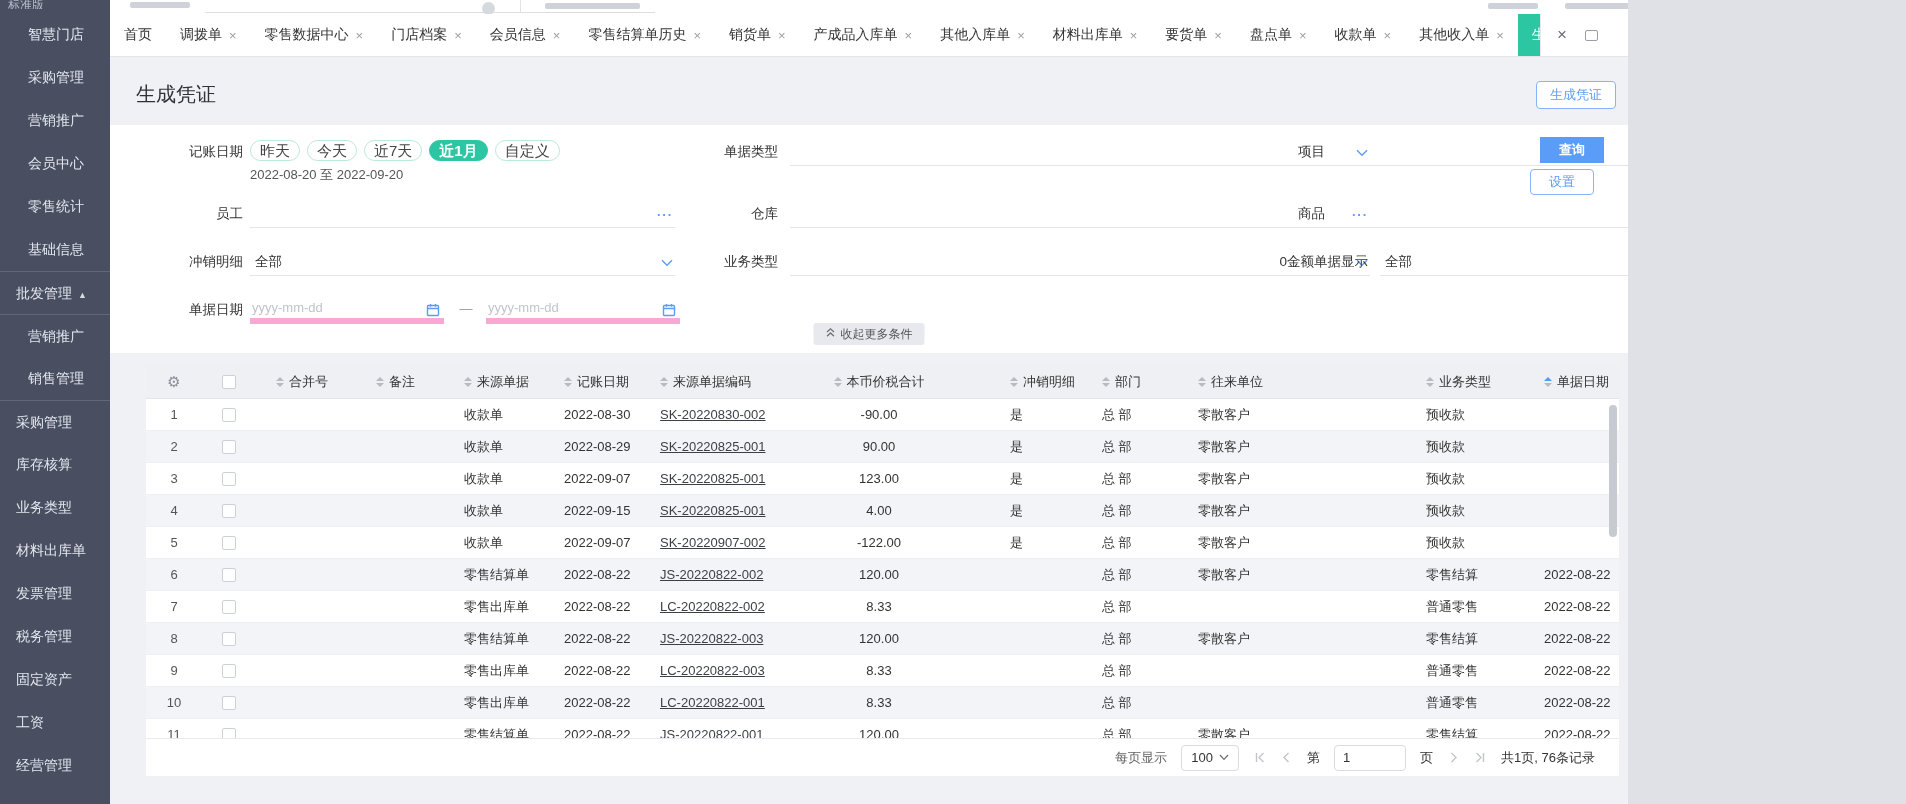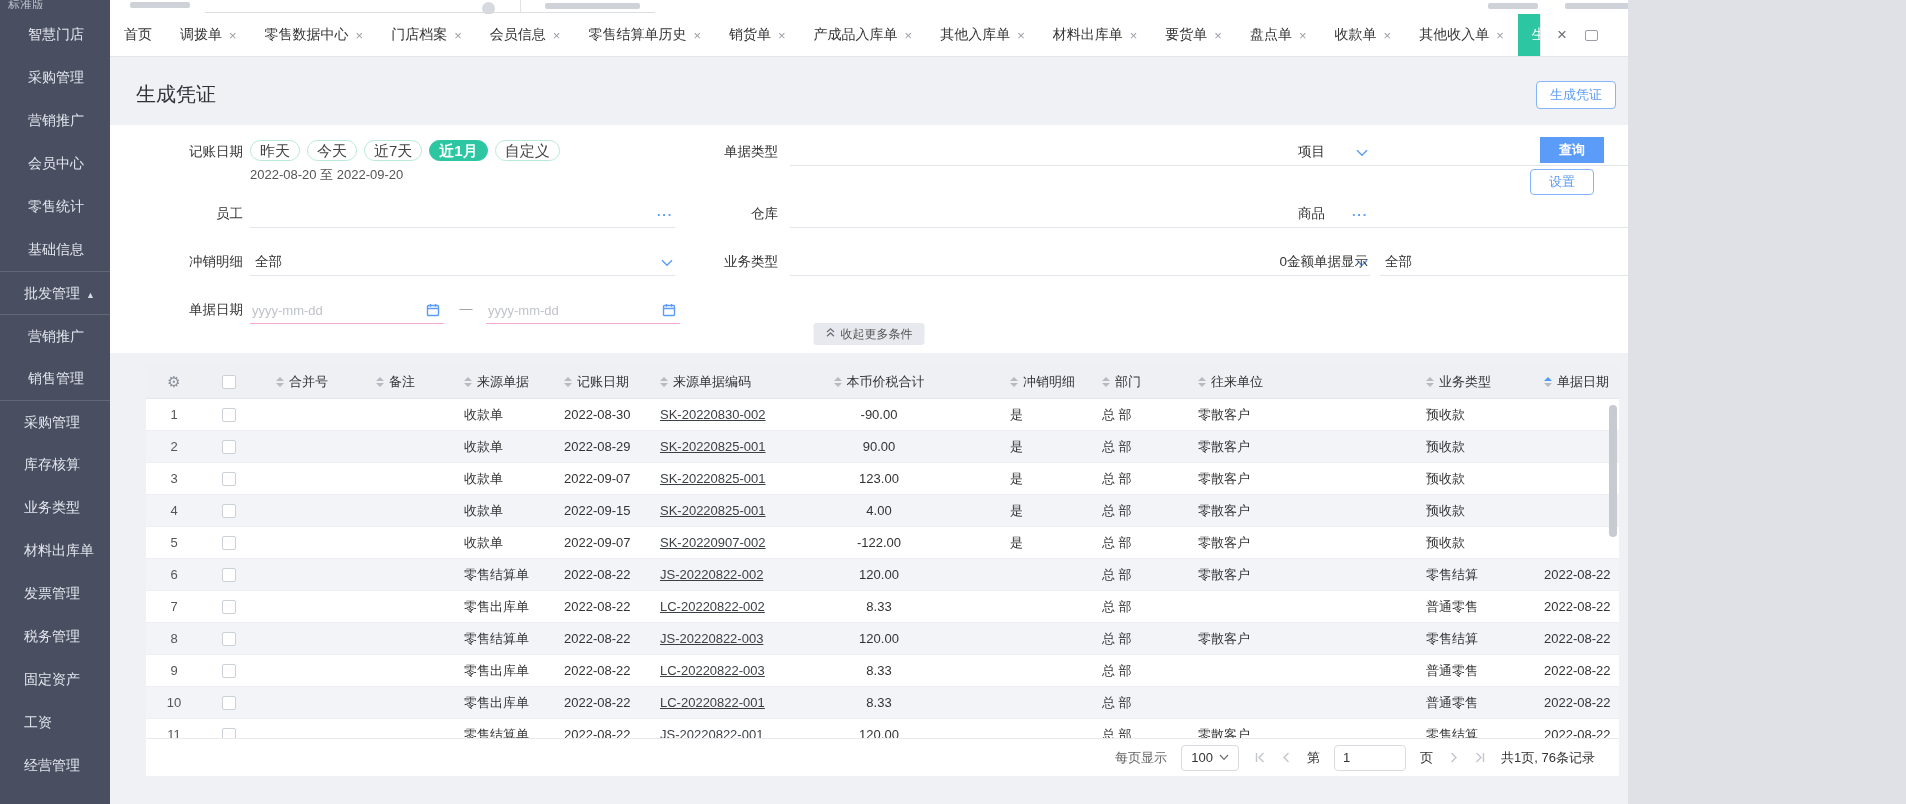--- a/index.html
+++ b/index.html
@@ -4,21 +4,21 @@
 <style>
   * { margin:0; padding:0; box-sizing:border-box; }
   html,body { background:#dfe1e6; }
   body { font-family:"Liberation Sans","DejaVu Sans",sans-serif; }
   .screen { position:relative; width:1628px; height:804px; overflow:hidden; background:#fde047; }
 
   
   .sidebar { position:absolute; left:0; top:0; width:110px; height:804px; background:#494e60; z-index:5; }
   .edition { color:#b9bdc9; font-size:12px; padding:0 0 0 8px; margin-top:-3px; height:12px; overflow:hidden; }
   .side-nav { padding-top:4px; }
-  .nav-item { height:43px; line-height:43px; color:#e3e6ee; font-size:14px; padding-left:24px; cursor:pointer; white-space:nowrap; }
+  .nav-item { height:43px; line-height:43px; color:#e3e6ee; font-size:14px; padding-left:16px; cursor:pointer; white-space:nowrap; }
   .nav-item.indent { padding-left:28px; }
   .nav-item.divider { border-top:1px solid rgba(255,255,255,.14); }
   .nav-arrow { font-size:9px; margin-left:6px; color:#d7dae2; }
 
   
   .topstrip { position:absolute; left:110px; top:0; right:0; height:14px; background:#fff; z-index:4; }
   .frag { position:absolute; background:#cfd2d8; border-radius:2px; }
   .frag-line { position:absolute; height:1px; background:#dcdee2; bottom:1px; }
   .frag-circle { position:absolute; border-radius:50%; background:#d6d9de; }
   .avatar { position:absolute; width:26px; height:26px; border-radius:50%; top:-12px;
@@ -58,21 +58,21 @@
   .uline .icon-r { position:absolute; right:2px; bottom:5px; }
   .dots { color:#5b9cf8; font-weight:bold; letter-spacing:1px; font-size:13px; }
   .f1 { left:140px; width:425px; } .f2 { left:680px; width:580px; } .f3 { left:1233px; width:459px; }
   .f3w { left:1270px; width:422px; }
   .fld-value { position:absolute; left:5px; top:4px; font-size:13.5px; color:#333; }
   .pills { position:absolute; left:140px; top:1px; display:flex; gap:7px; }
   .pill { height:21px; line-height:19px; border:1px solid #b9e9d8; border-radius:11px; padding:0 9px;
           font-size:15px; color:#444; background:#fff; cursor:pointer; white-space:nowrap; }
   .pill.active { background:#2cc7a2; border-color:#2cc7a2; color:#fff; font-weight:bold; }
   .range-text { position:absolute; left:140px; top:27px; font-size:13px; color:#555; }
-  .date-ipt { position:absolute; top:0; height:27px; border:none; border-bottom:1px solid #f9a8d4;
+  .date-ipt { position:absolute; top:0; height:27px; border:none; border-bottom:6px solid #f9a8d4;
               font-size:13px; color:#555; outline:none; padding:0 22px 0 2px; font-family:inherit; background:transparent; }
   .date-ipt::placeholder { color:#c0c3ca; }
   .di1 { left:140px; width:194px; } .di2 { left:376px; width:194px; }
   .cal { position:absolute; bottom:6px; } .cal1 { left:316px; } .cal2 { left:552px; }
   .dash { position:absolute; left:346px; top:4px; width:20px; text-align:center; color:#999; font-size:13px; }
   .btn-primary { position:absolute; right:24px; top:12px; width:64px; height:26px; background:#5b9cf8; color:#fff;
                  border:none; border-radius:0; font-size:13px; cursor:pointer; font-family:inherit;font-weight:bold; }
   .btn-secondary { position:absolute; right:34px; top:44px; width:64px; height:26px; background:#fff; color:#5b9cf8;
                  border:1px solid #86b3fa; border-radius:4px; font-size:13px; cursor:pointer; font-family:inherit;margin-left:46px; }
   .collapse-bar { position:absolute; left:50%; transform:translateX(-50%); top:198px; height:22px;

